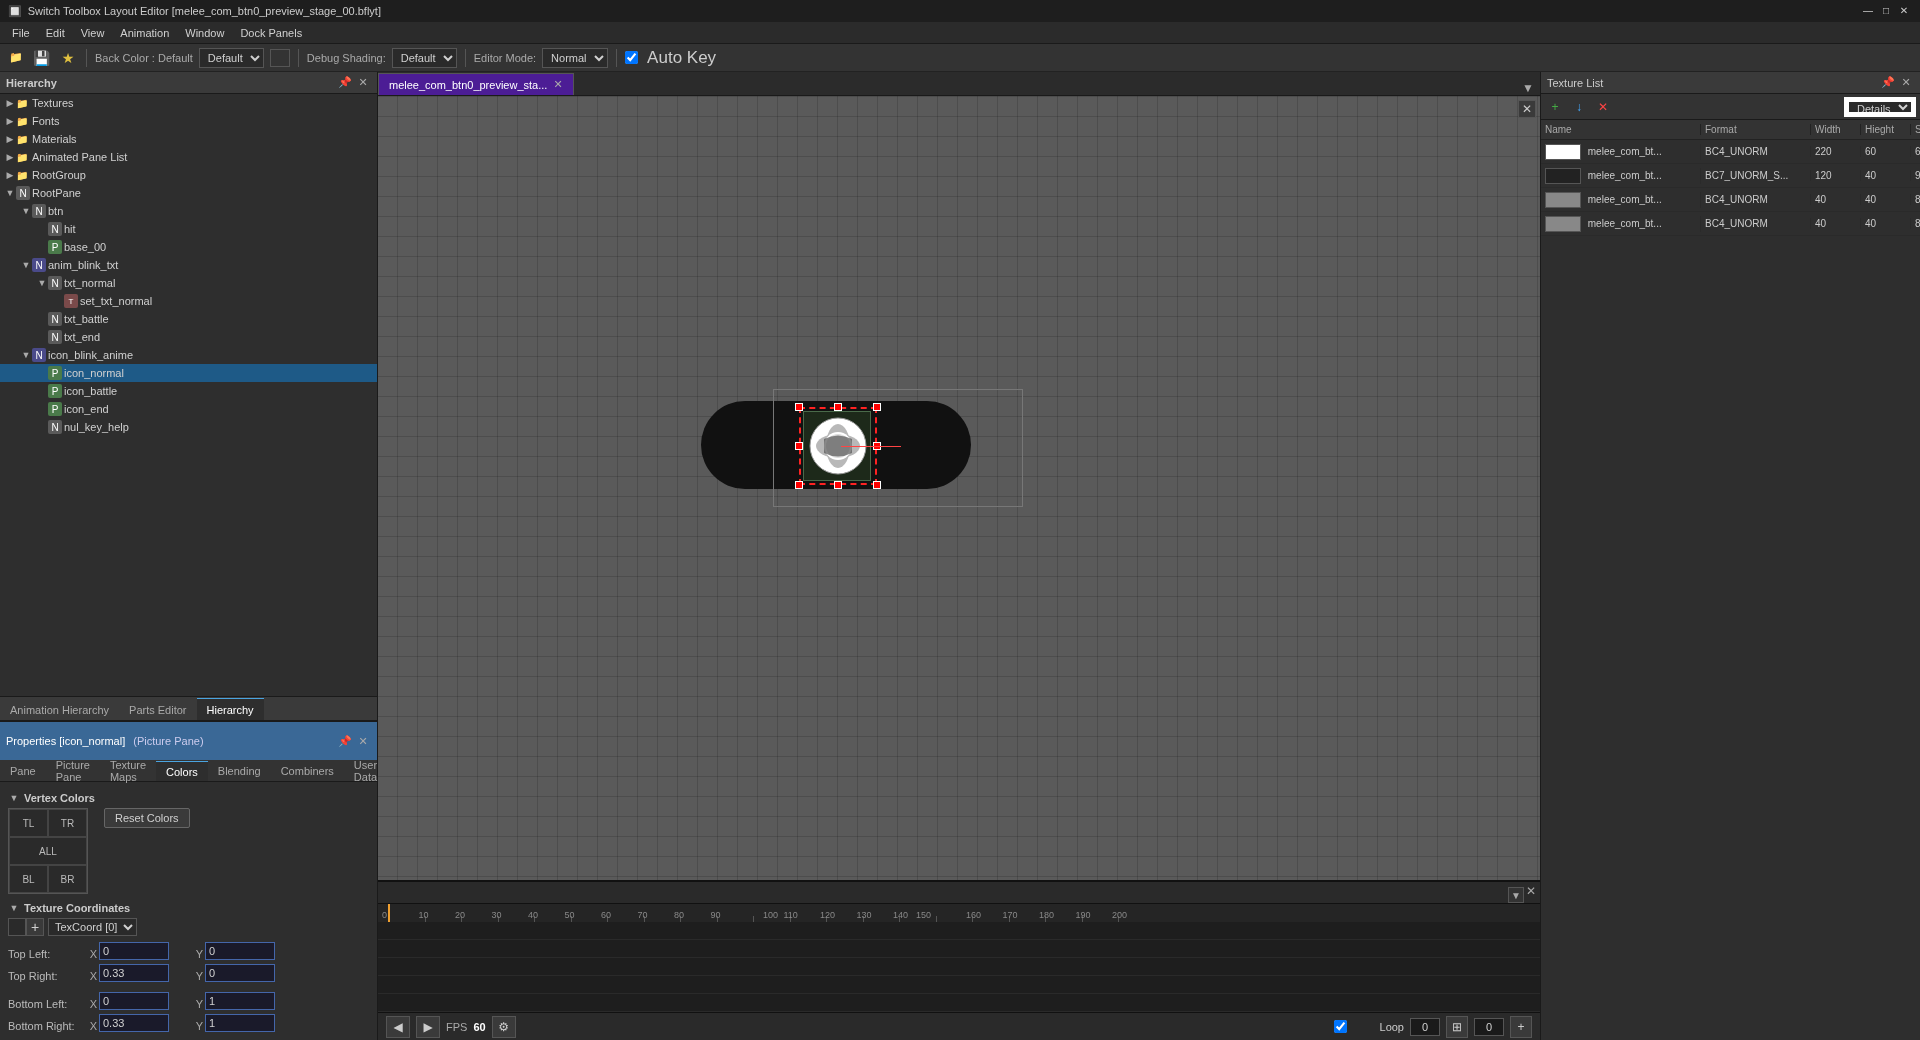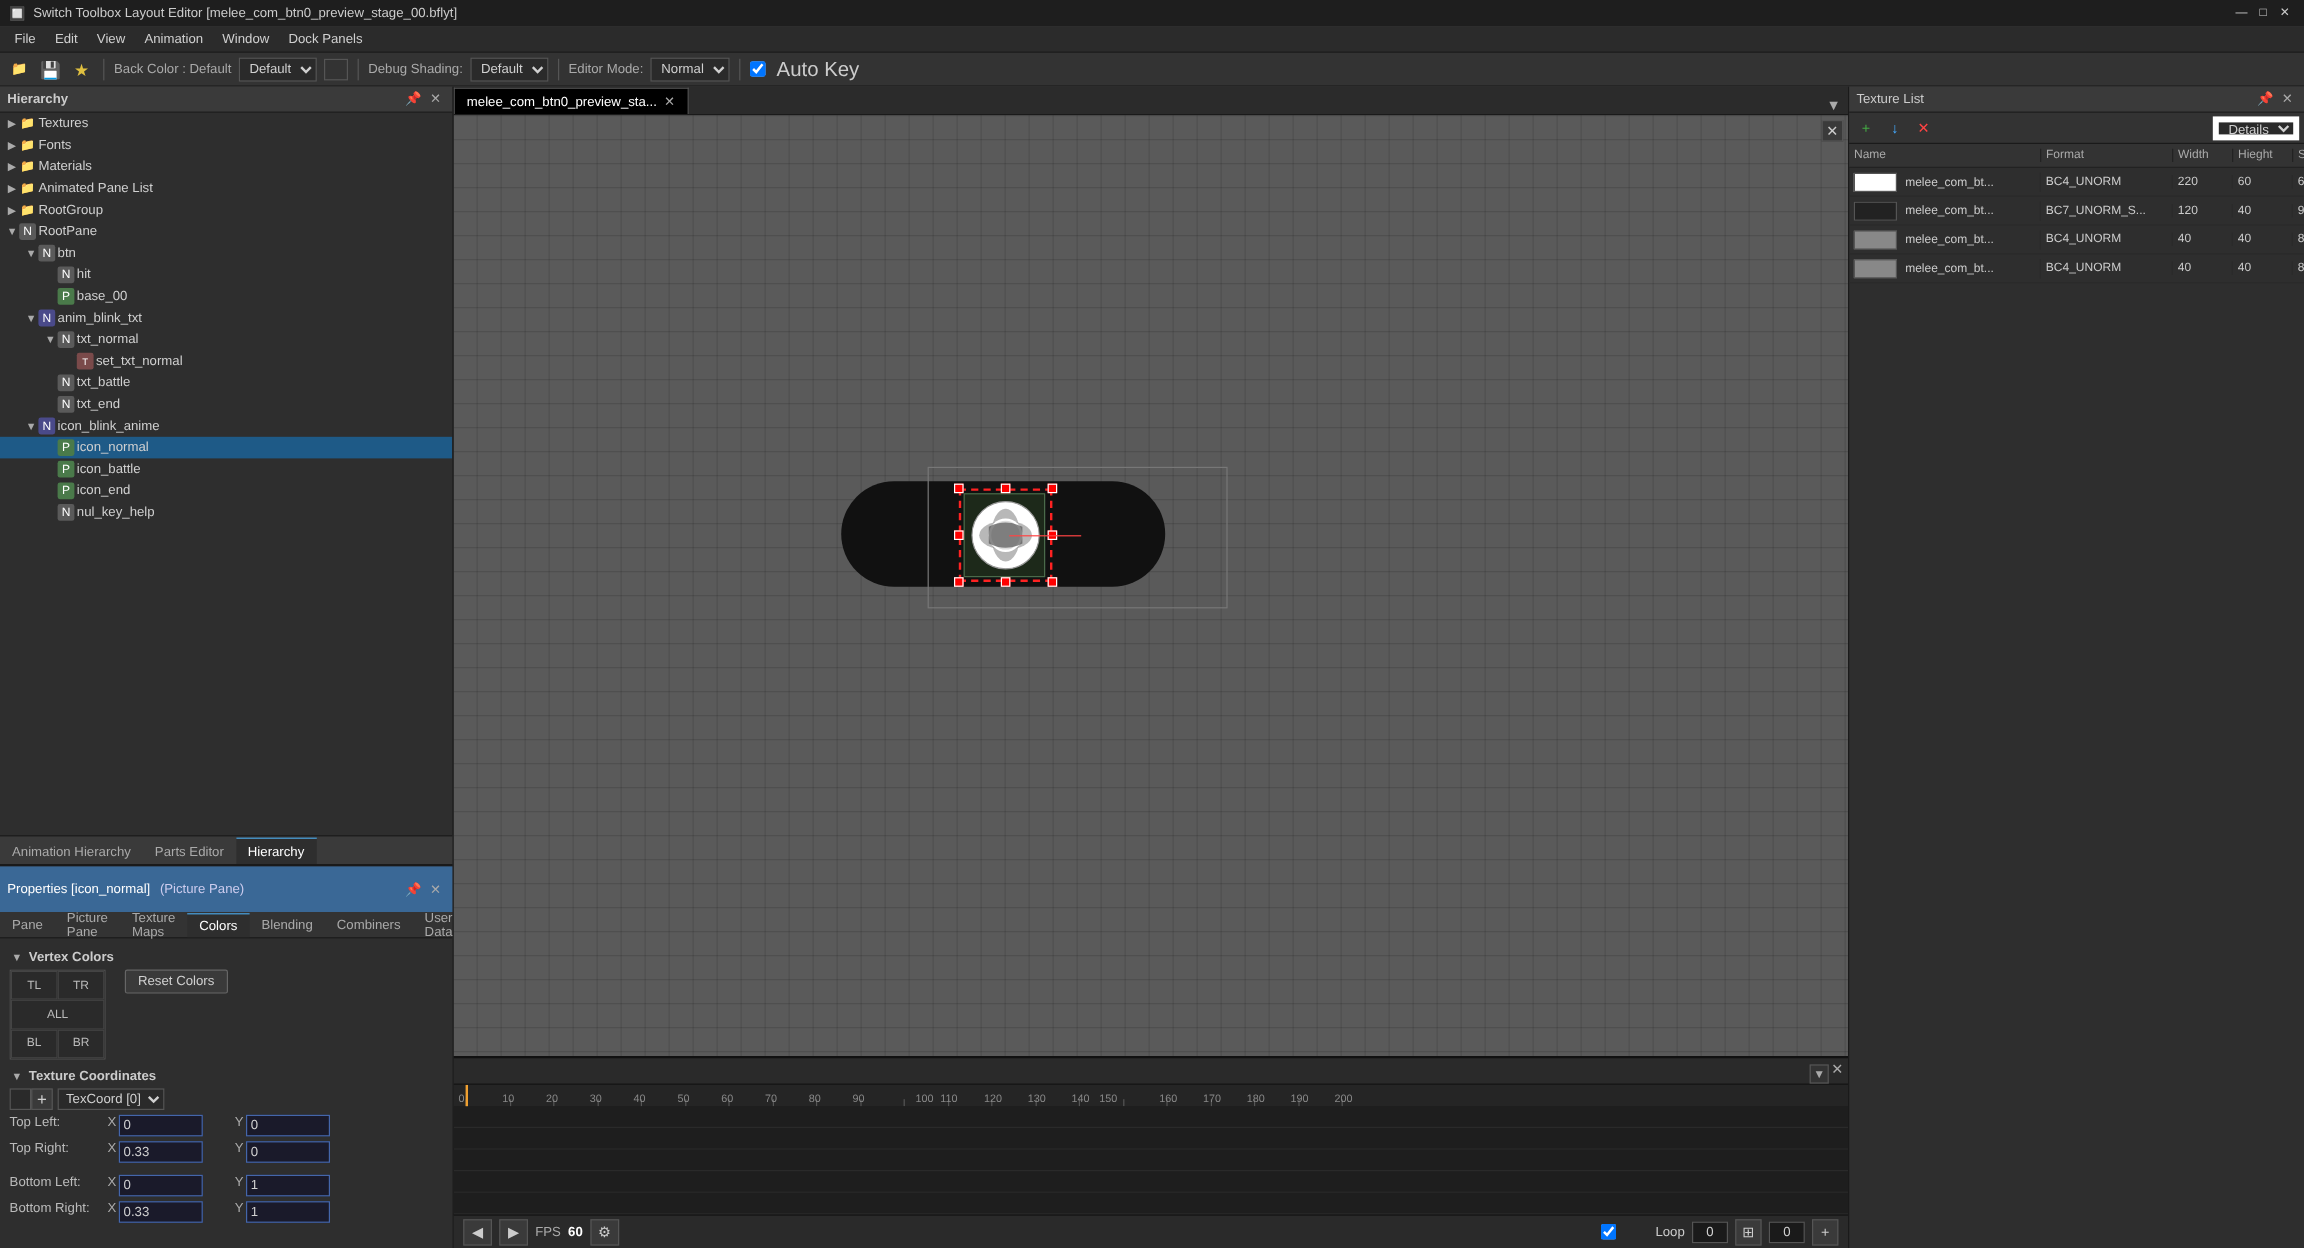--- a/index.html
+++ b/index.html
@@ -291,21 +291,21 @@
       color: #aaa;
       margin-right: 4px;
     }
     .section-title { font-size: 11px; color: #ccc; font-weight: bold; }
 
     .vertex-colors-grid {
       display: grid;
       grid-template-columns: 1fr 1fr;
       grid-template-rows: 1fr 1fr 1fr;
       width: 80px;
-      height: 75px;
+      height: 86px;
       border: 1px solid #555;
       background: #1a1a1a;
       font-size: 10px;
     }
     .vc-cell {
       border: 1px solid #444;
       display: flex;
       align-items: center;
       justify-content: center;
       cursor: pointer;
@@ -357,21 +357,21 @@
       border: 1px solid #555;
       color: #d0d0d0;
       font-size: 11px;
       height: 18px;
       padding: 0 2px;
       margin-left: 4px;
     }
 
     .coord-row {
       display: flex;
-      align-items: flex-start;
+      align-items: flex-end;
       height: 20px;
       margin-bottom: 2px;
     }
     .coord-label { width: 75px; color: #bbb; font-size: 11px; }
     .coord-axis { width: 14px; color: #aaa; font-size: 11px; text-align: right; margin-right: 2px; }
     .coord-input {
       width: 70px;
       height: 18px;
       background: #1a1a2a;
       border: 1px solid #4466aa;
@@ -405,21 +405,21 @@
       padding: 2px 10px;
       font-size: 11px;
       color: #ccc;
       cursor: pointer;
       display: flex;
       align-items: center;
       height: 22px;
       gap: 6px;
     }
     .editor-tab.active {
-      background: #000000;
+      background: #4c1d95;
       color: #fff;
     }
     .editor-tab .close-tab {
       font-size: 11px;
       color: #aaa;
       cursor: pointer;
     }
     .editor-dropdown {
       margin-left: auto;
       margin-right: 2px;

